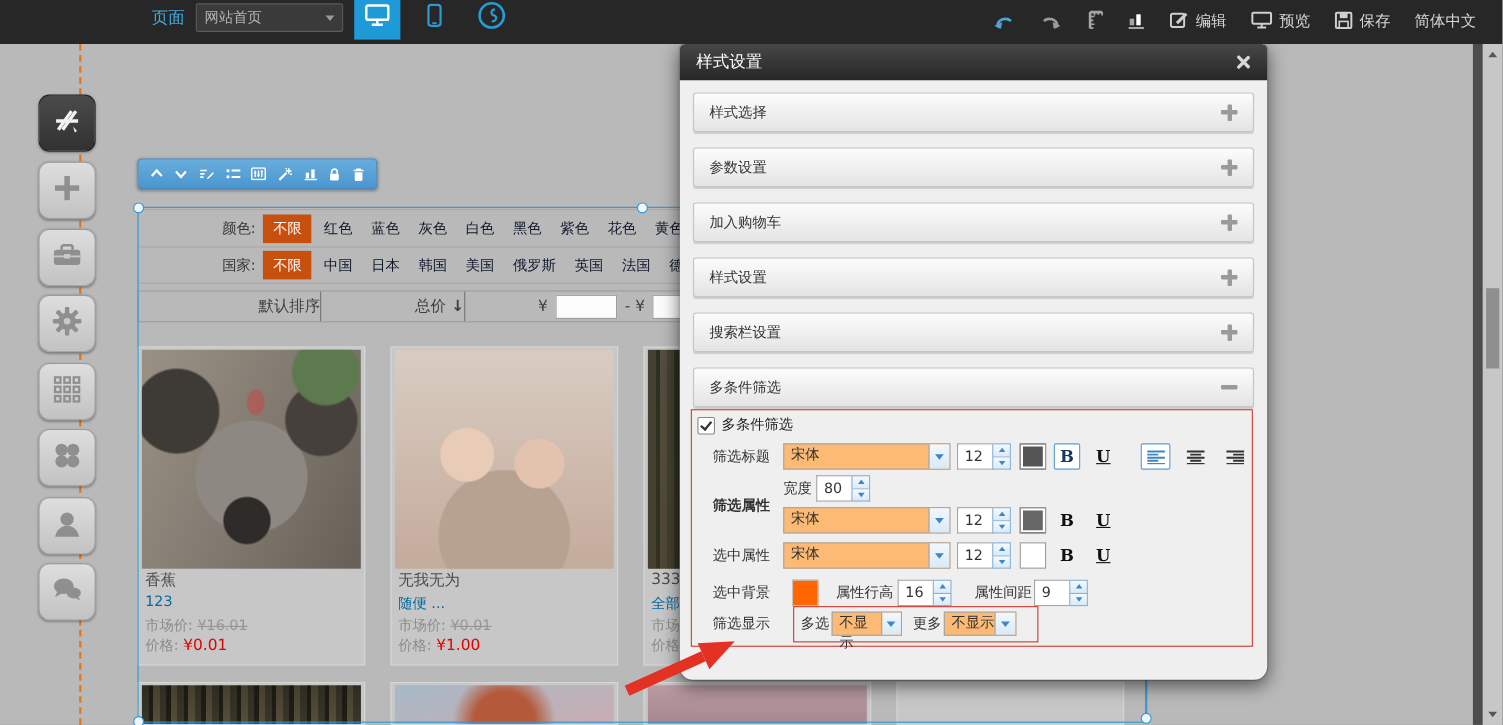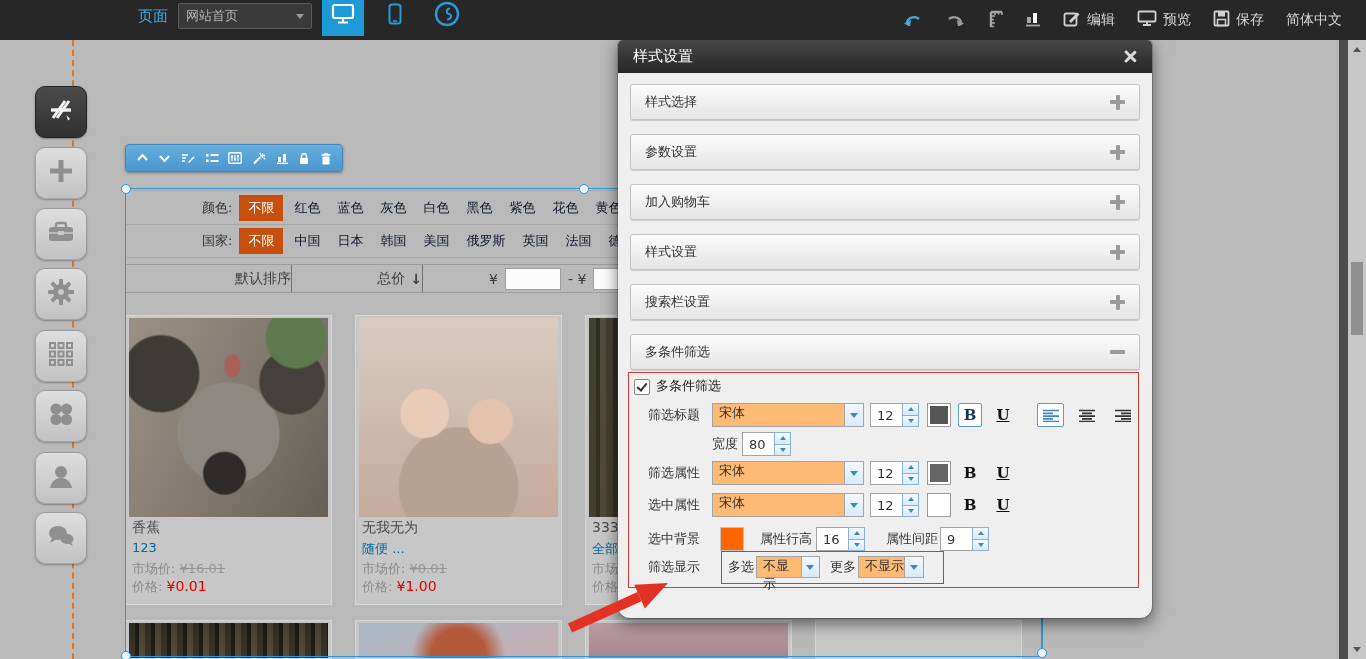--- a/index.html
+++ b/index.html
@@ -476,21 +476,21 @@
       <span class="spinner">
           <span class="spb">
             <i class="utri"></i>
           </span>
           <span class="spb">
             <i class="dtri"></i>
           </span>
         </span>
     </div>
 
-    <span class="flbl" style="left:30px;top:421px;">筛选属性</span>
+    <span class="flbl" style="left:30px;top:408px;font-weight:bold;">筛选属性</span>
     <div class="selc" style="left:94px;top:421px;width:152px;">
       <span>宋体</span>
       <span class="selbtn">
           <i class="btri"></i>
         </span>
     </div>
     <div class="numc" style="left:252px;top:421px;">
       <input class="numf" value="12" style="">
       <span class="spinner">
           <span class="spb">

